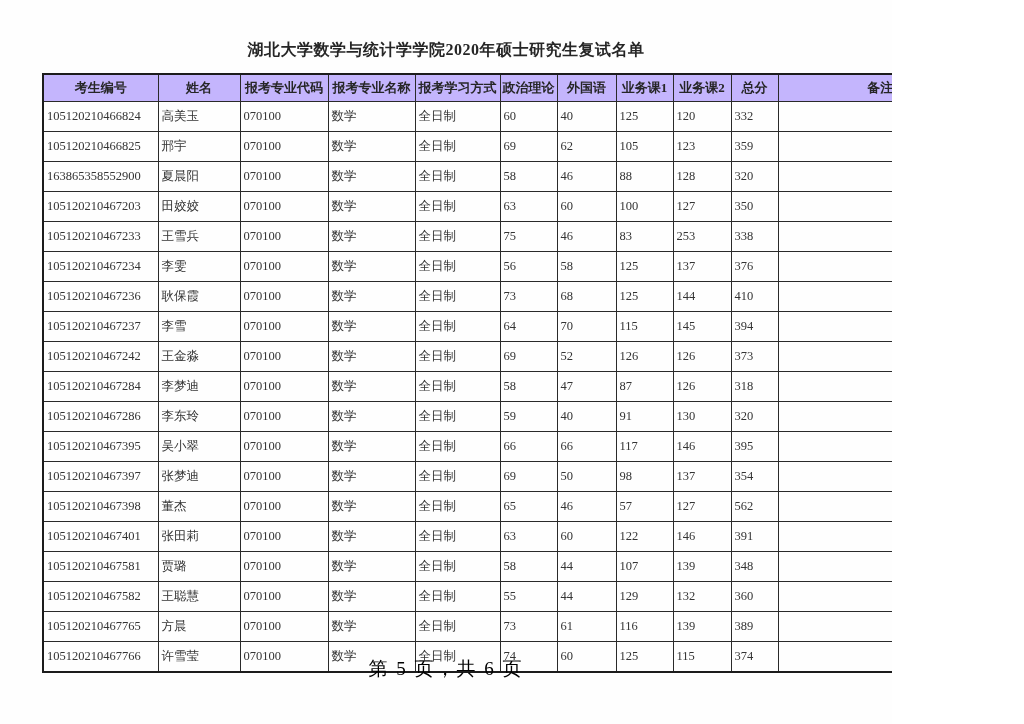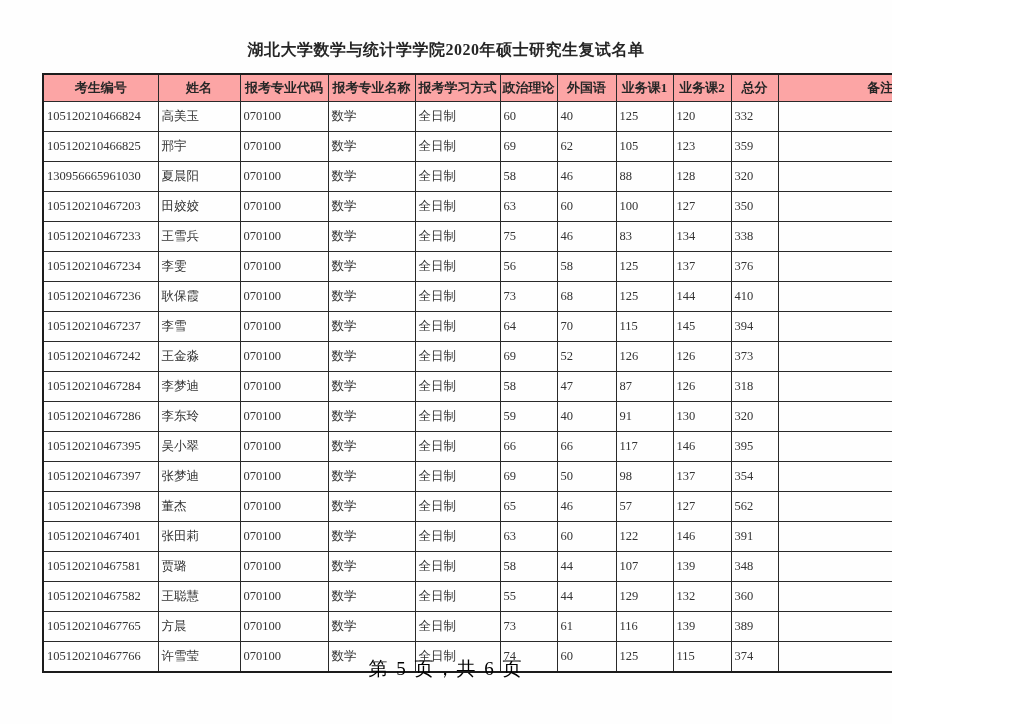--- a/index.html
+++ b/index.html
@@ -31,21 +31,21 @@
     position: absolute;
     top: 73px;
     left: 42px;
     width: 940px;
     border-collapse: collapse;
     table-layout: fixed;
     border: 2px solid #1c1c1c;
   }
   table.results th {
     border: 1px solid #2a2a2a;
-    background: #fca5a5;
+    background: #c4b5fd;
     font-size: 13px;
     font-weight: bold;
     text-align: center;
     height: 24px;
     padding: 1px 2px;
     color: #262626;
     overflow: hidden;
     white-space: nowrap;
   }
   table.results td {
@@ -126,21 +126,21 @@
           <td>数学</td>
           <td>全日制</td>
           <td>69</td>
           <td>62</td>
           <td>105</td>
           <td>123</td>
           <td>359</td>
           <td></td>
         </tr>
         <tr>
-          <td>130956665961030</td>
+          <td>163865358552900</td>
           <td>夏晨阳</td>
           <td>070100</td>
           <td>数学</td>
           <td>全日制</td>
           <td>58</td>
           <td>46</td>
           <td>88</td>
           <td>128</td>
           <td>320</td>
           <td></td>
@@ -160,21 +160,21 @@
         </tr>
         <tr>
           <td>105120210467233</td>
           <td>王雪兵</td>
           <td>070100</td>
           <td>数学</td>
           <td>全日制</td>
           <td>75</td>
           <td>46</td>
           <td>83</td>
-          <td>134</td>
+          <td>253</td>
           <td>338</td>
           <td></td>
         </tr>
         <tr>
           <td>105120210467234</td>
           <td>李雯</td>
           <td>070100</td>
           <td>数学</td>
           <td>全日制</td>
           <td>56</td>

